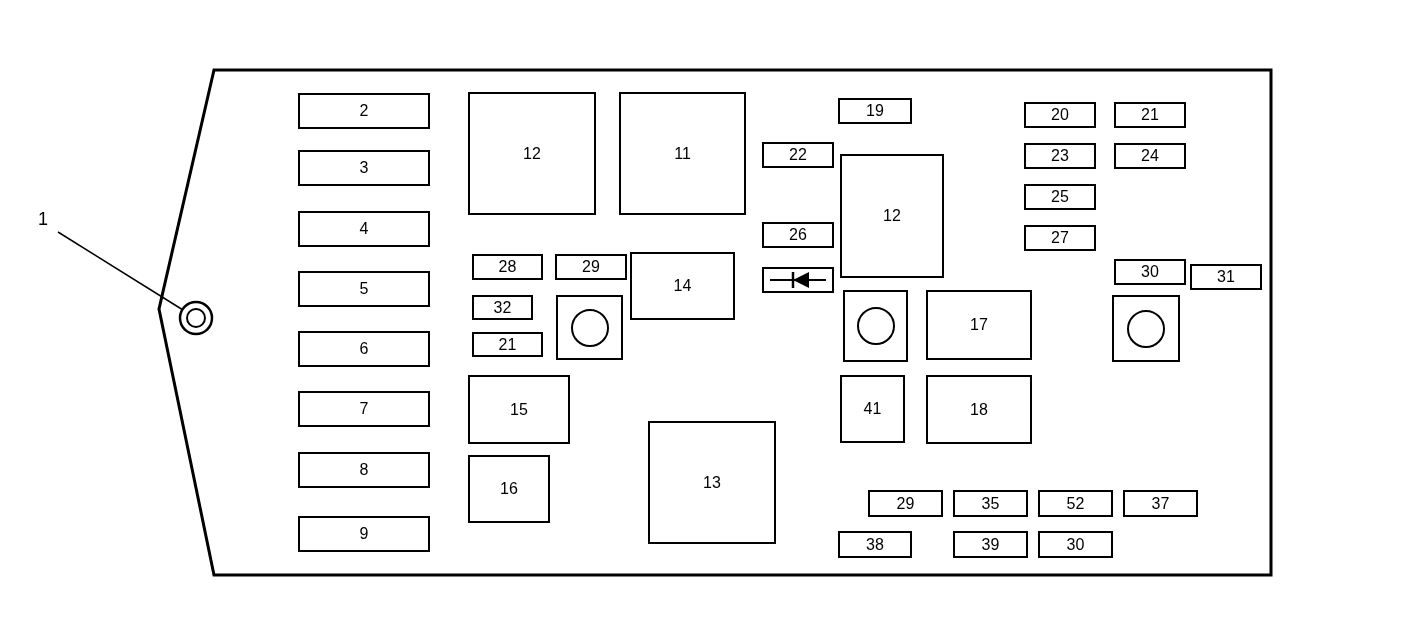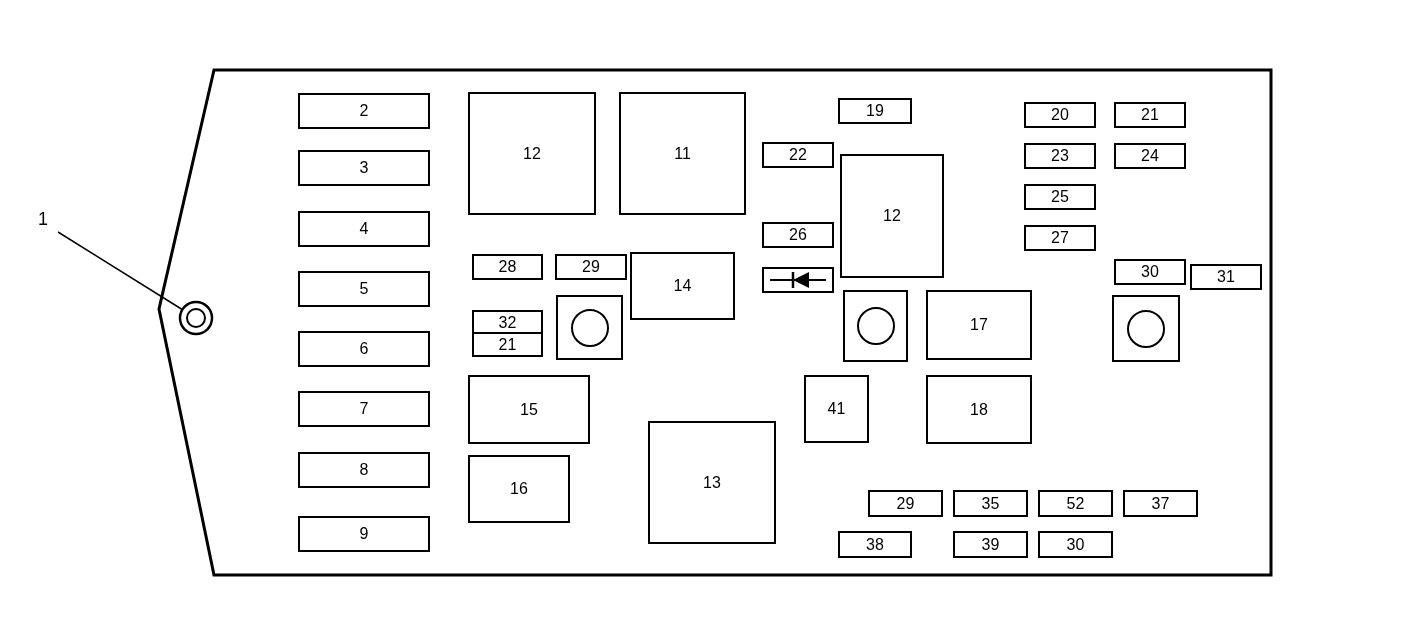--- a/index.html
+++ b/index.html
@@ -66,32 +66,32 @@
   <div class="box" style="left:298px;top:331px;width:132px;height:36px">6</div>
   <div class="box" style="left:298px;top:391px;width:132px;height:36px">7</div>
   <div class="box" style="left:298px;top:452px;width:132px;height:36px">8</div>
   <div class="box" style="left:298px;top:516px;width:132px;height:36px">9</div>
 
   <div class="box" style="left:468px;top:92px;width:128px;height:123px">12</div>
   <div class="box" style="left:619px;top:92px;width:127px;height:123px">11</div>
   <div class="box" style="left:840px;top:154px;width:104px;height:124px">12</div>
   <div class="box" style="left:648px;top:421px;width:128px;height:123px">13</div>
   <div class="box" style="left:630px;top:252px;width:105px;height:68px">14</div>
-  <div class="box" style="left:468px;top:375px;width:122px;height:69px">15</div>
-  <div class="box" style="left:468px;top:455px;width:102px;height:68px">16</div>
+  <div class="box" style="left:468px;top:375px;width:102px;height:69px">15</div>
+  <div class="box" style="left:468px;top:455px;width:82px;height:68px">16</div>
   <div class="box" style="left:926px;top:290px;width:106px;height:70px">17</div>
   <div class="box" style="left:926px;top:375px;width:106px;height:69px">18</div>
-  <div class="box" style="left:804px;top:375px;width:65px;height:68px">41</div>
+  <div class="box" style="left:840px;top:375px;width:65px;height:68px">41</div>
 
   <div class="box" style="left:838px;top:98px;width:74px;height:26px">19</div>
   <div class="box" style="left:762px;top:142px;width:72px;height:26px">22</div>
   <div class="box" style="left:762px;top:222px;width:72px;height:26px">26</div>
   <div class="box" style="left:472px;top:254px;width:71px;height:26px">28</div>
   <div class="box" style="left:555px;top:254px;width:72px;height:26px">29</div>
-  <div class="box" style="left:472px;top:310px;width:71px;height:25px">32</div>
+  <div class="box" style="left:472px;top:295px;width:61px;height:25px">32</div>
   <div class="box" style="left:472px;top:332px;width:71px;height:25px">21</div>
 
   <div class="box" style="left:762px;top:267px;width:72px;height:26px">
     <svg width="60" height="20" viewBox="0 0 60 20">
       <line x1="2" y1="10" x2="58" y2="10" stroke="#000" stroke-width="2"></line>
       <polygon points="41,2 41,18 25,10" fill="#000"></polygon>
       <line x1="25" y1="2" x2="25" y2="18" stroke="#000" stroke-width="2.5"></line>
     </svg>
   </div>
 

